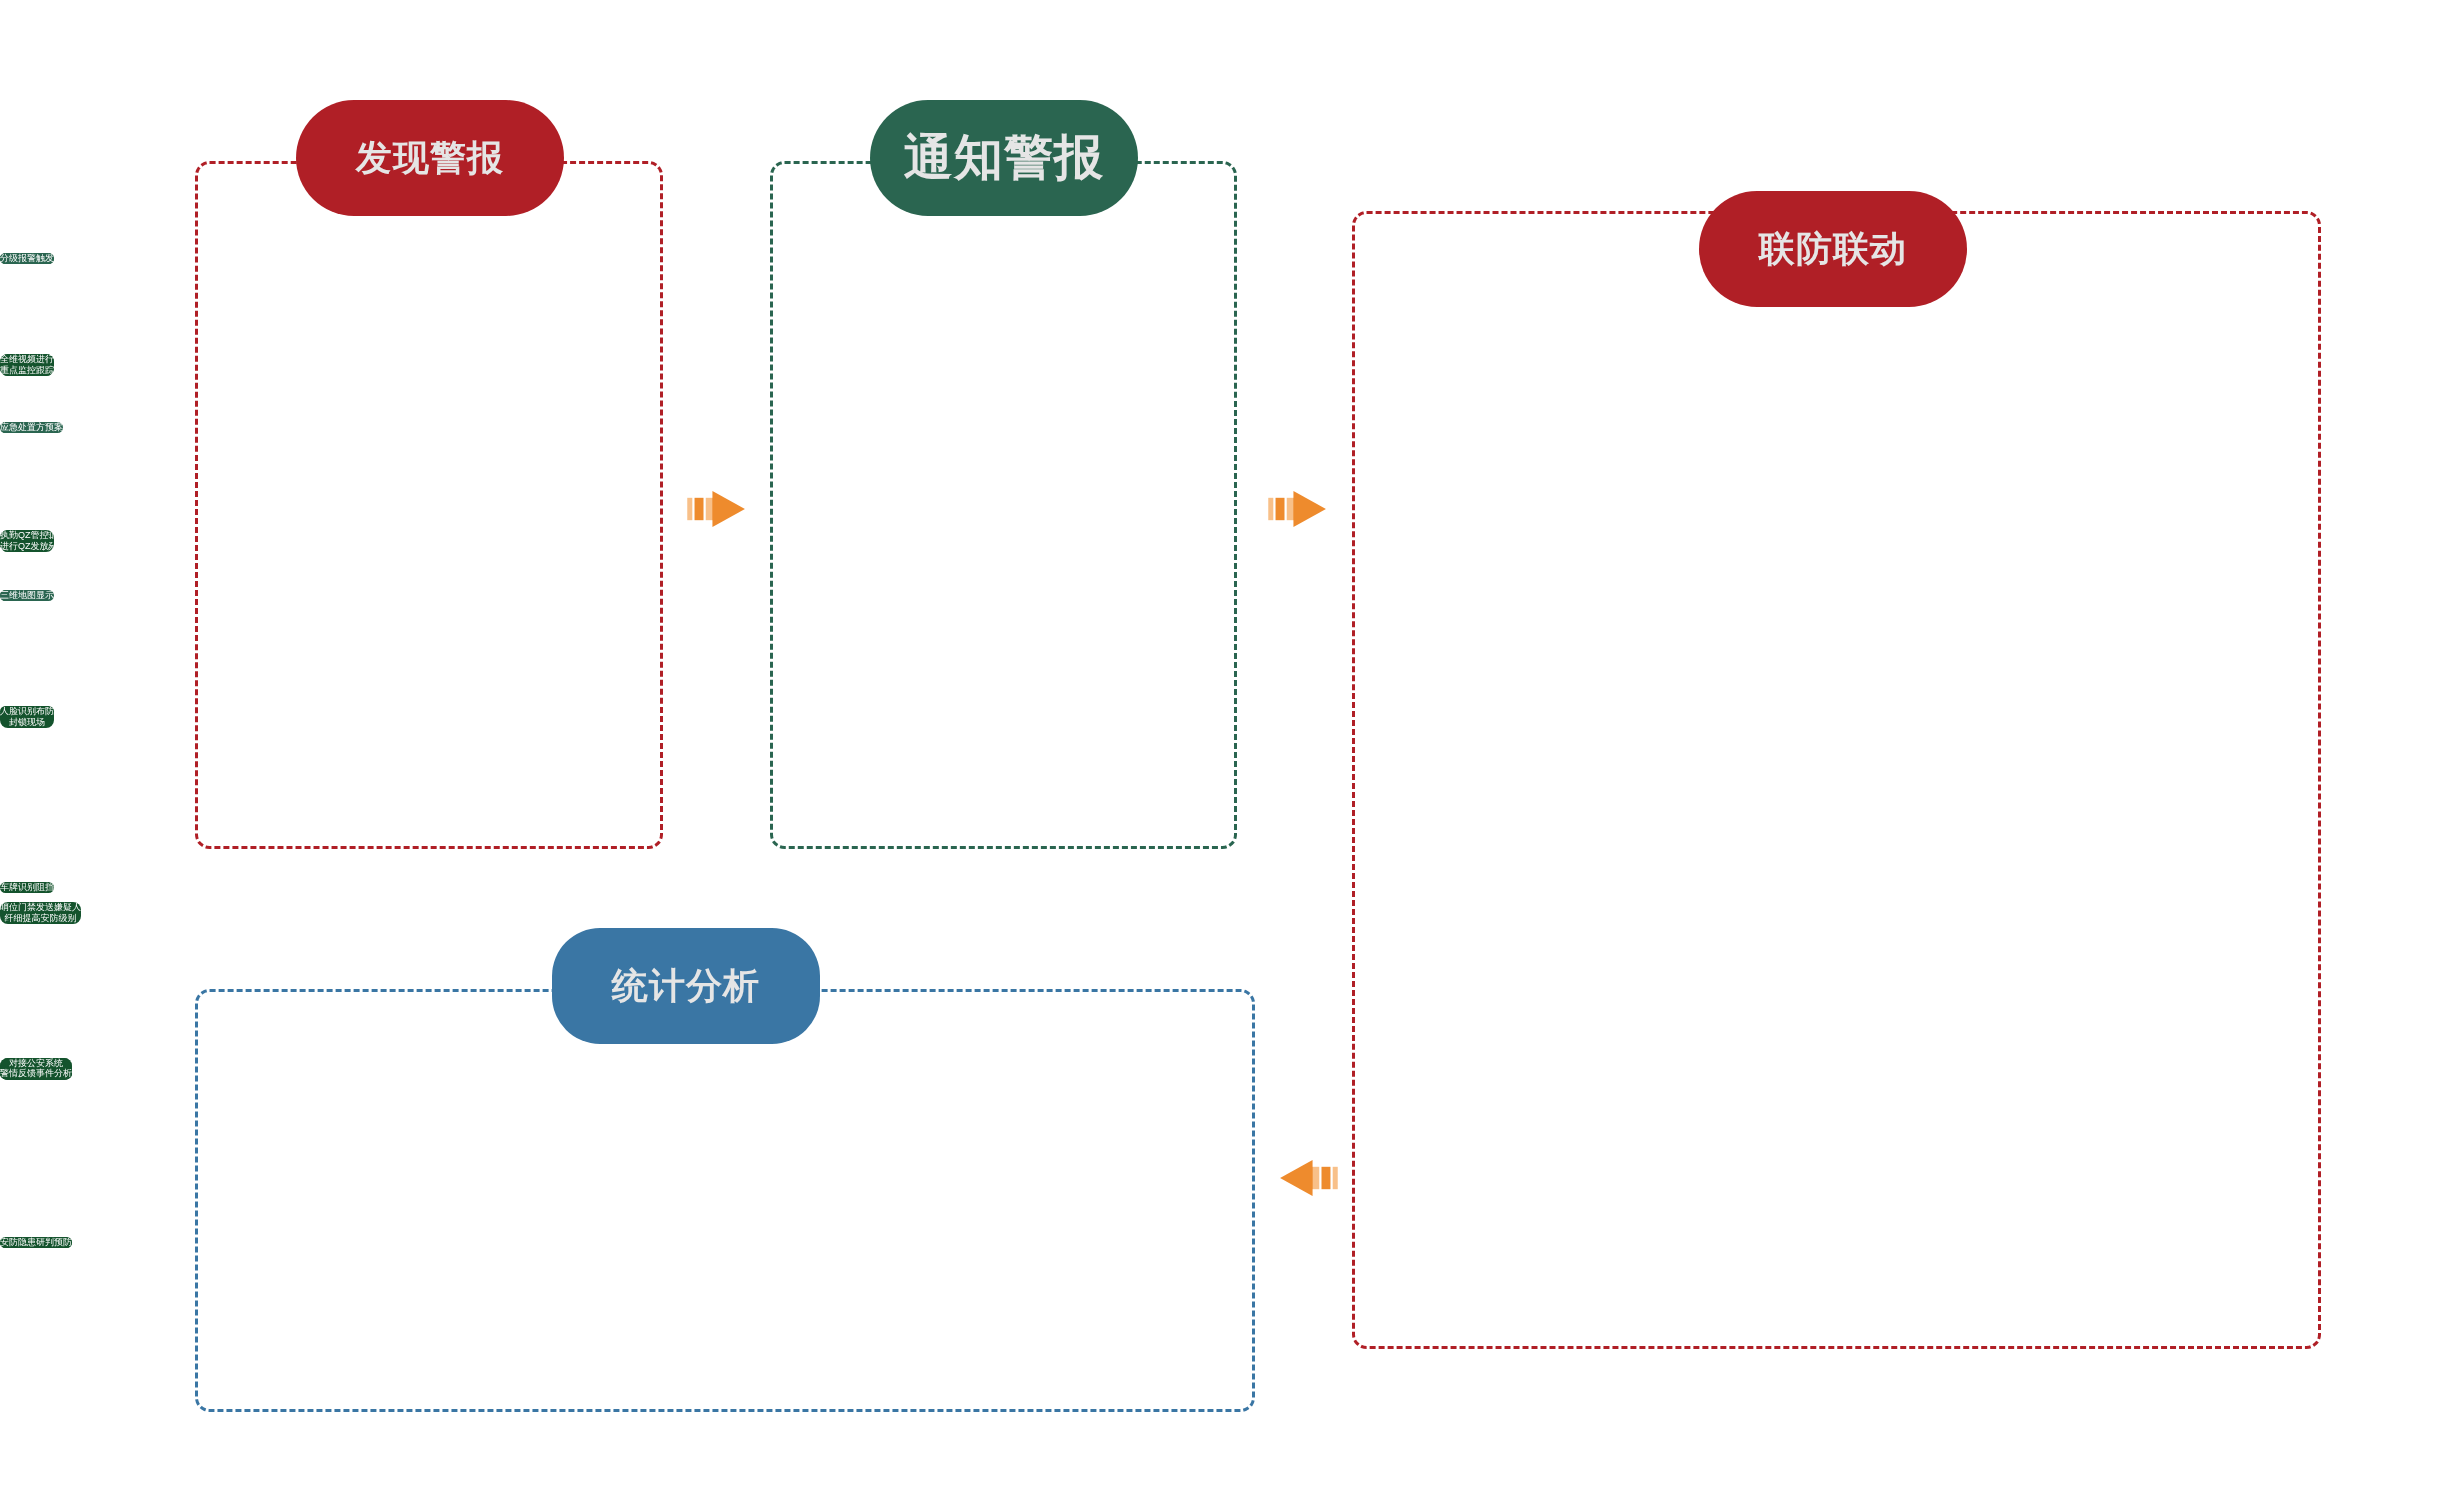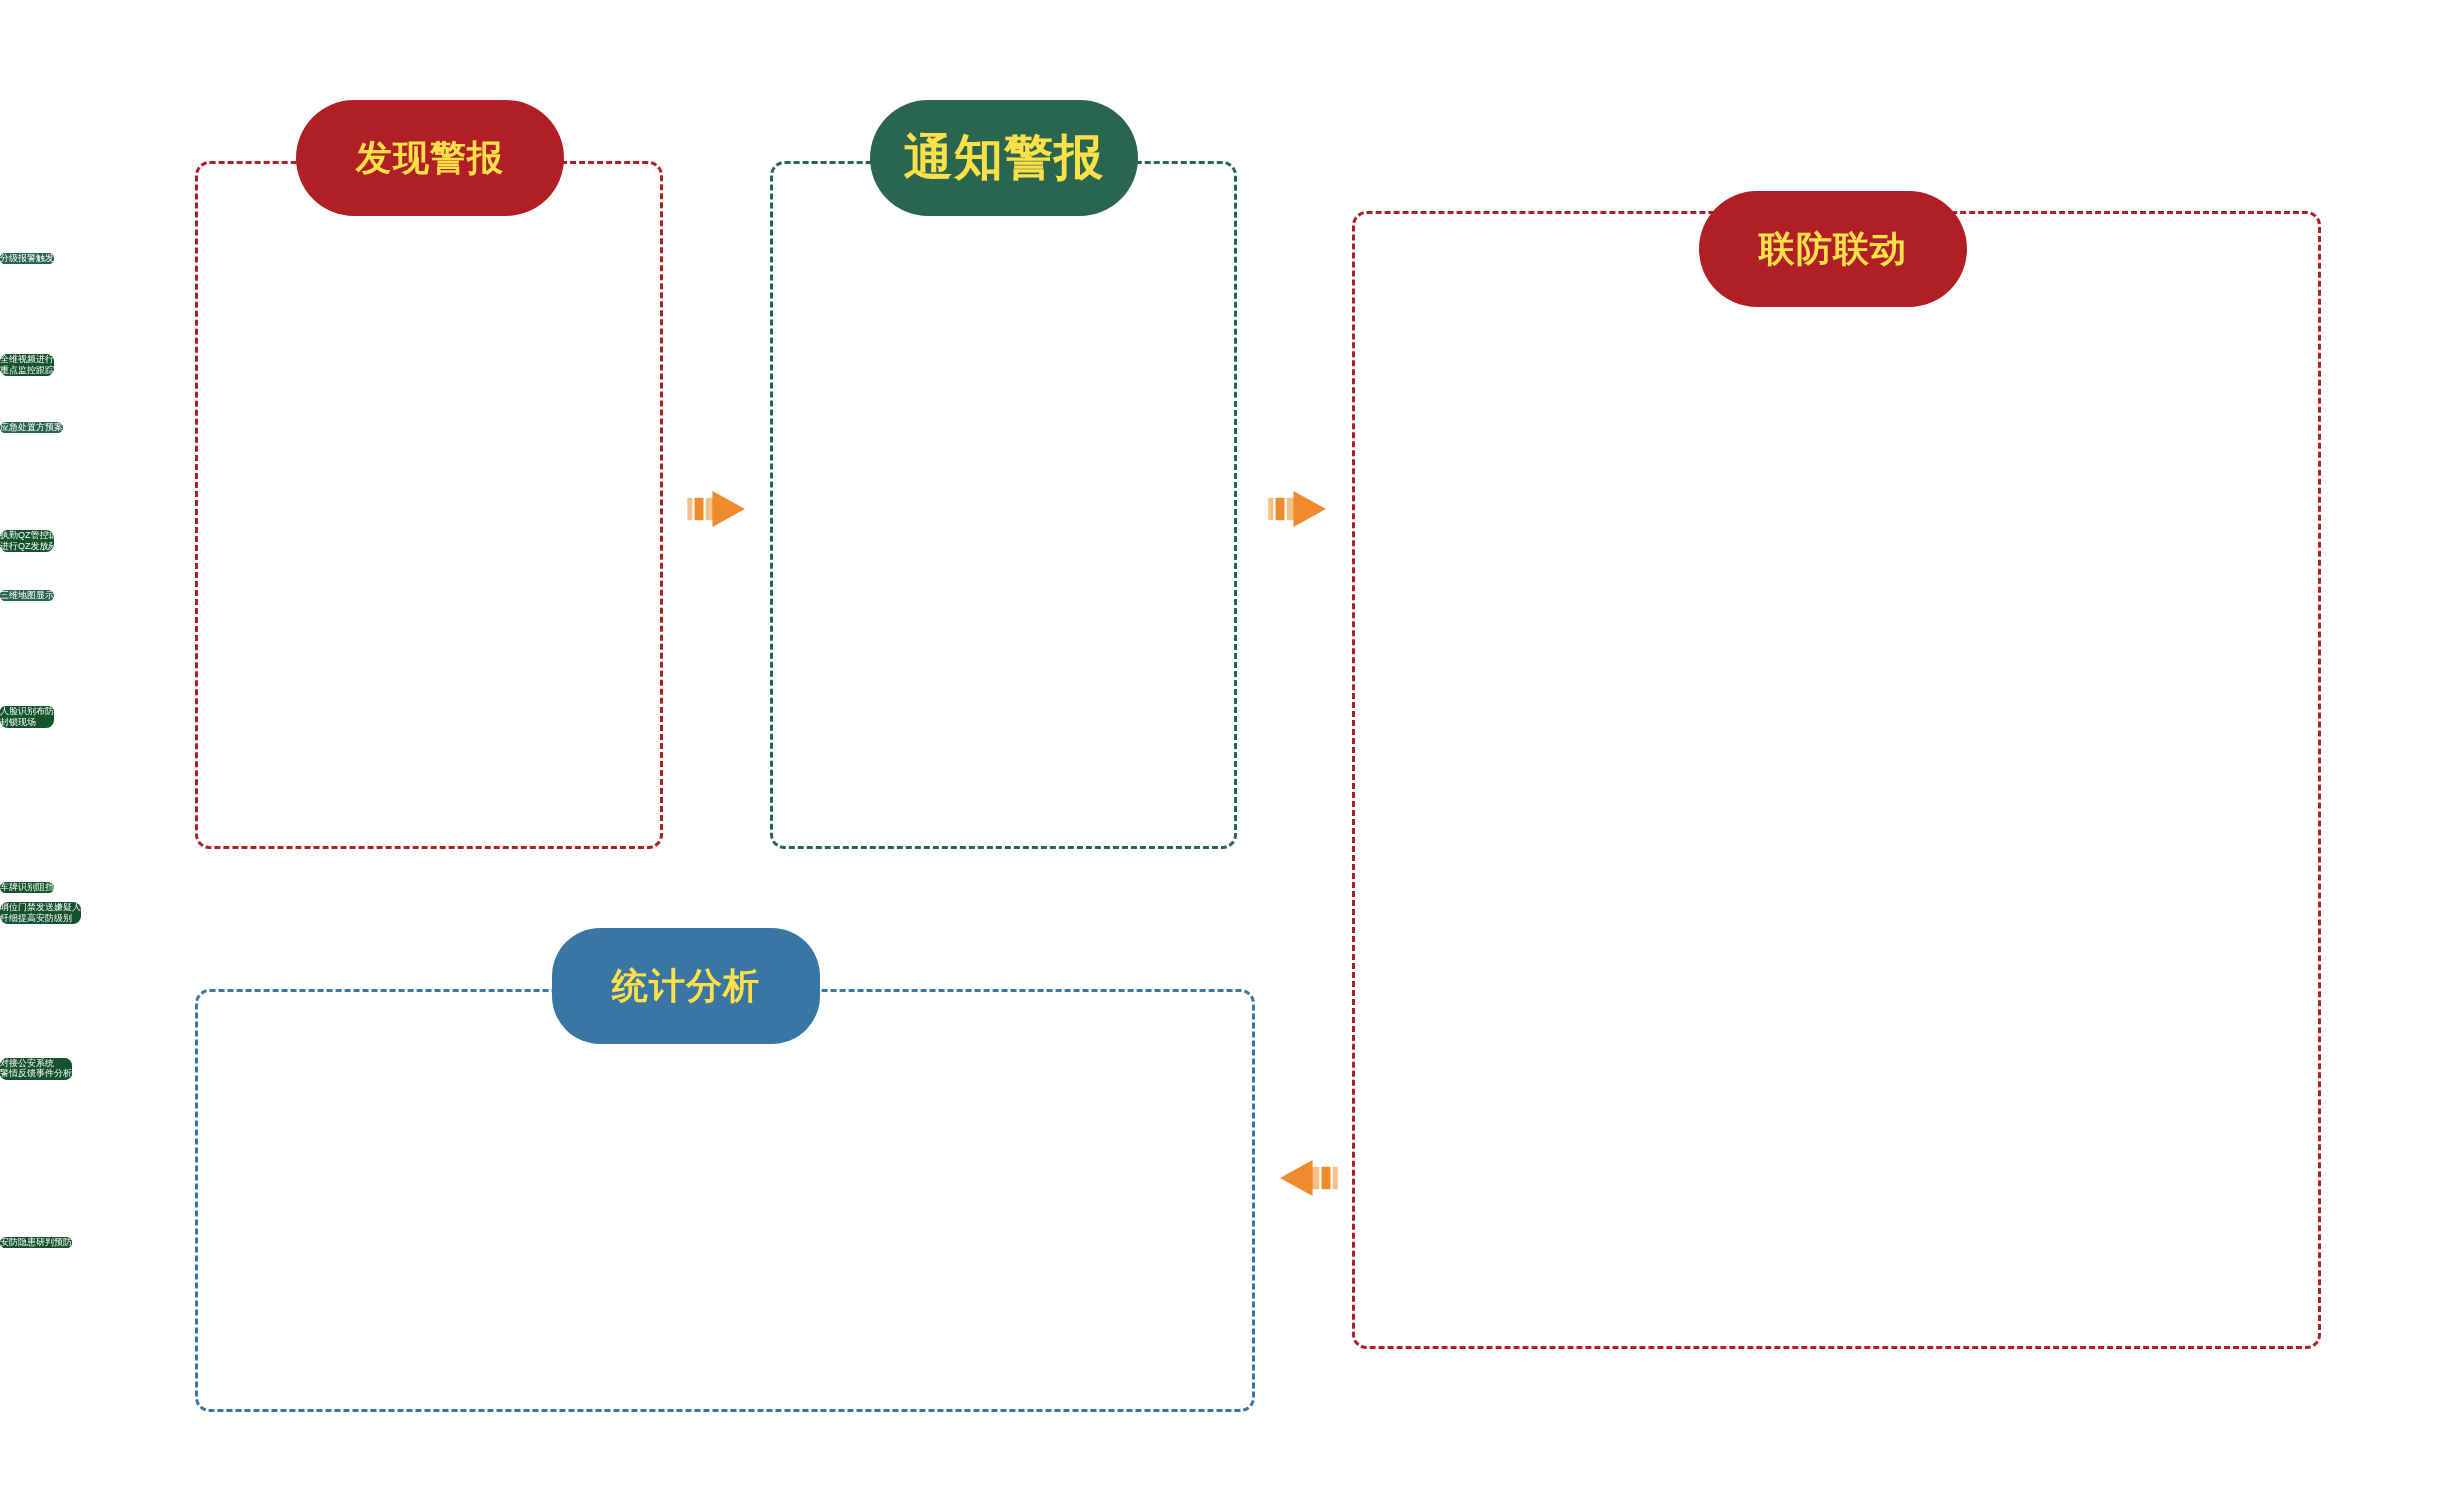--- a/index.html
+++ b/index.html
@@ -13,31 +13,31 @@
   
   .panel{position:absolute;box-sizing:border-box;background:transparent;border-radius:14.6px;}
   .panel.red{border:3.9px dashed #b01f26;}
   .panel.green{border:3.9px dashed #2a6550;}
   .panel.blue{border:3.9px dashed #3a76a4;}
 
   
   .pill{
     position:absolute;box-sizing:border-box;display:flex;
     align-items:center;justify-content:center;
-    color:#fde047;font-weight:bold;letter-spacing:1.1px;
+    color:#e5e5e5;font-weight:bold;letter-spacing:1.1px;
     text-align:center;z-index:5;
   }
   .pill.red{background:#b01f26;}
   .pill.green{background:#2a6550;}
   .pill.blue{background:#3a76a4;}
 
   
   .box{
     position:absolute;box-sizing:border-box;display:flex;
-    align-items:center;justify-content:center;text-align:left;
+    align-items:center;justify-content:center;text-align:center;
     color:#ffffff;border-radius:7.9px;line-height:1.22;
     white-space:pre-line;z-index:3;
   }
   .box.red{background:#14532d;}
   .box.green{background:#2a6550;}
   .box.blue{background:#14532d;}
 
   
   .arrow{position:absolute;z-index:4;}
 

